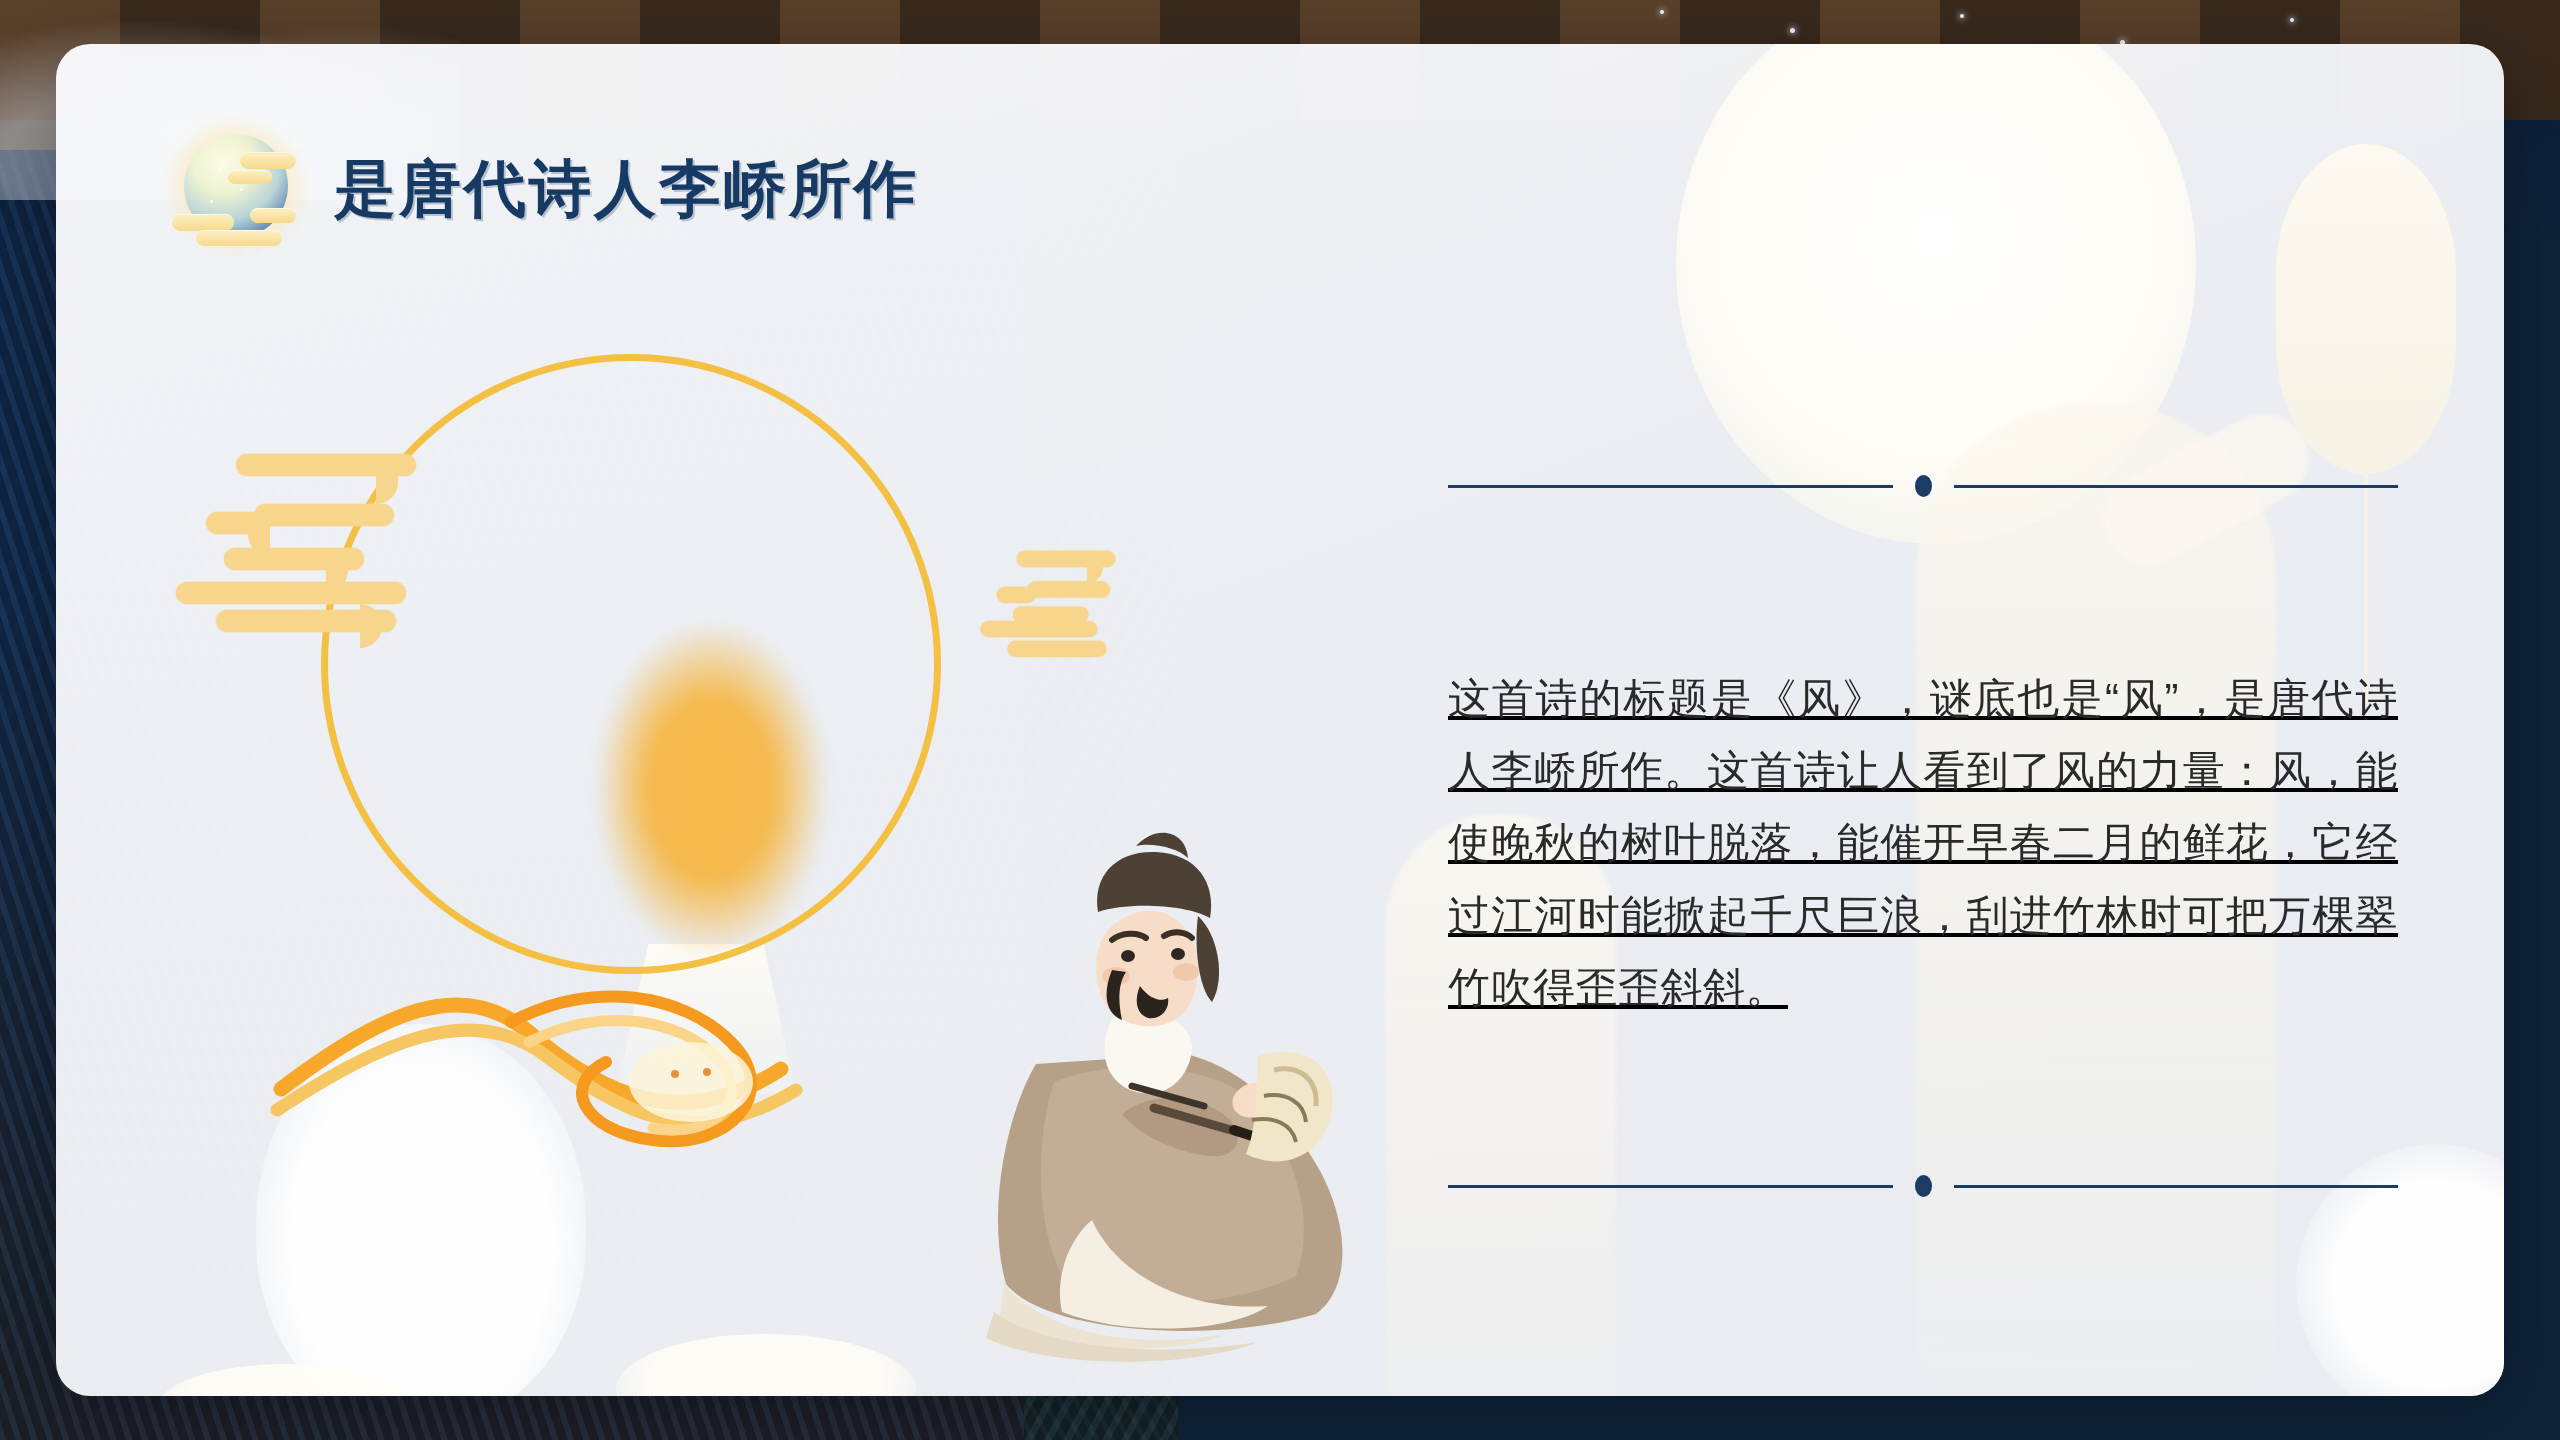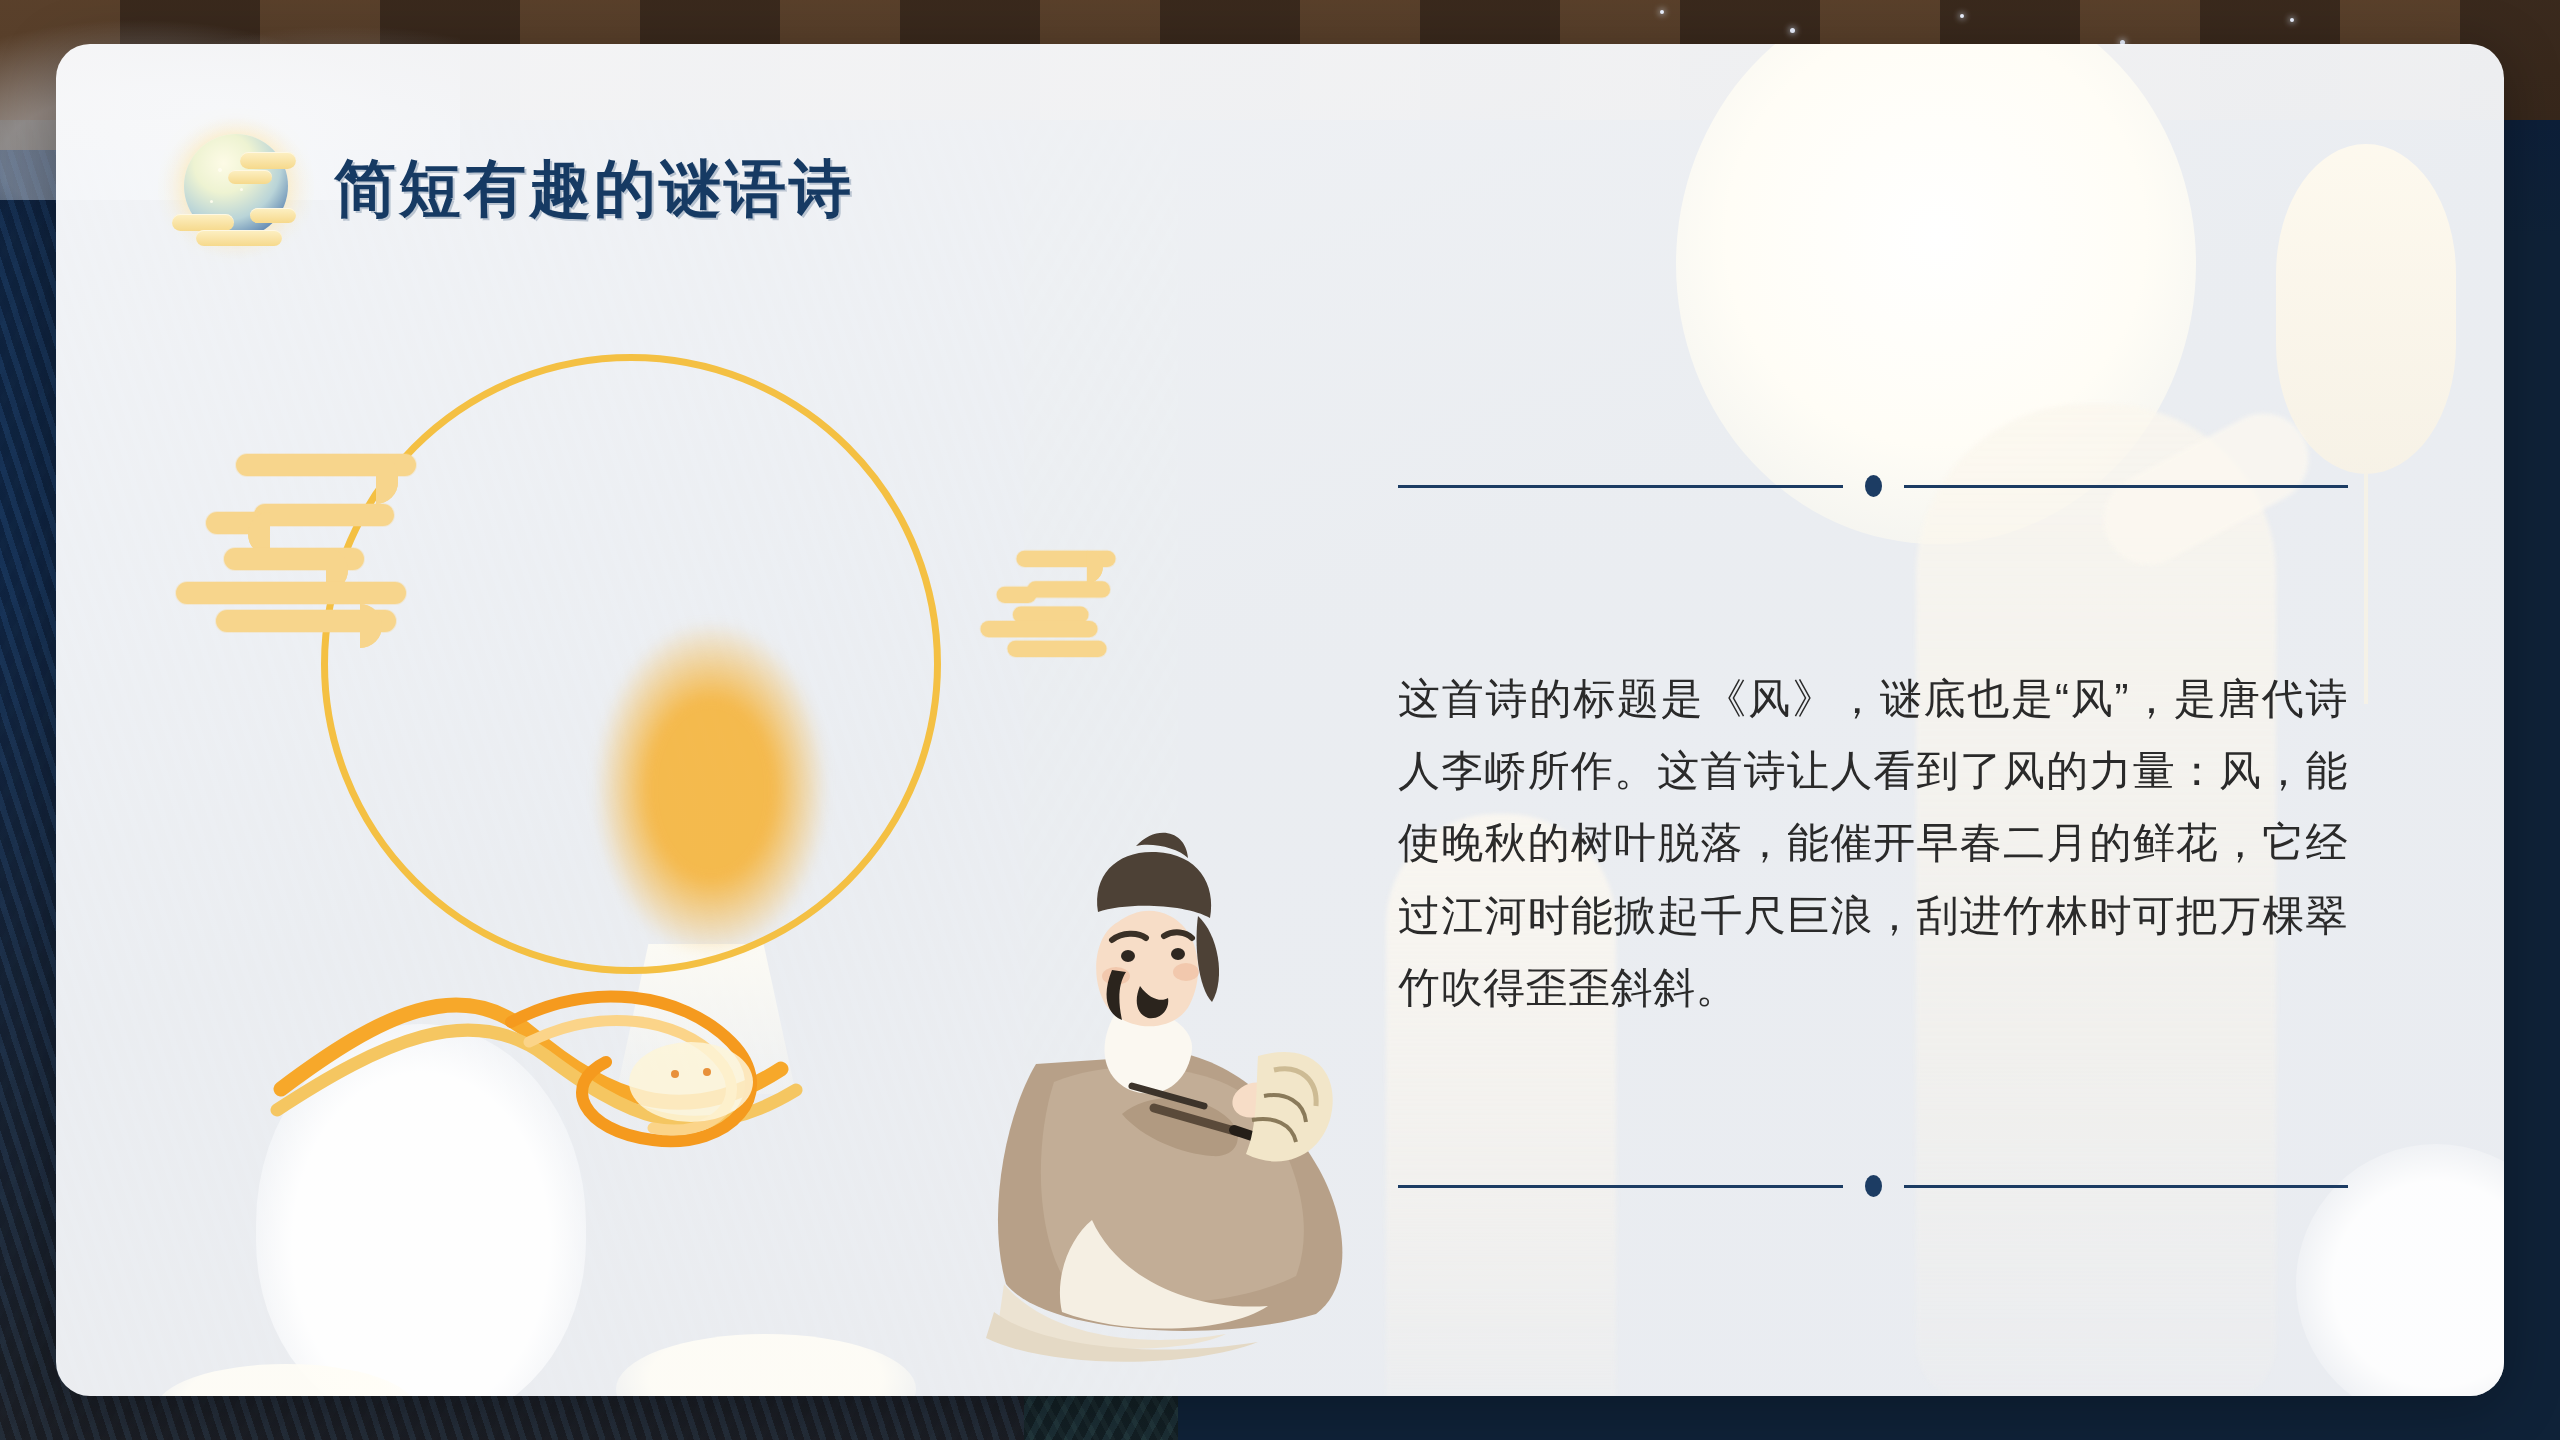--- a/index.html
+++ b/index.html
@@ -200,21 +200,21 @@
     position:absolute; left:385px; top:170px; width:420px;
     font-size:52px; line-height:1.62; color:#2b2b2b; letter-spacing:2px;
   }
   #poem div { white-space:nowrap; }
 
   
   #scholar { position:absolute; left:830px; top:770px; width:520px; height:560px; }
   #scholar svg { position:absolute; inset:0; }
 
   
-  #right-block { position:absolute; left:1342px; top:430px; width:950px; }
+  #right-block { position:absolute; left:1392px; top:430px; width:950px;text-decoration:underline; }
   .divider { position:relative; height:24px; display:flex; align-items:center; }
   .divider .ln { height:3px; background:#1c3c63; flex:1; }
   .divider .dot {
     width:17px; height:22px; border-radius:50%;
     background:#1c3c63; margin:0 22px;
   }
   #passage {
     margin-top:165px;
     font-size:42px; line-height:1.72; color:#2a2a2a;
     letter-spacing:.5px; text-align:justify;
@@ -260,21 +260,21 @@
         <div class="spark" style="left:52px;top:42px;width:4px;height:4px;"></div>
         <div class="spark" style="left:74px;top:62px;width:3px;height:3px;"></div>
         <div class="spark" style="left:44px;top:74px;width:3px;height:3px;"></div>
         <div class="spark" style="left:88px;top:48px;width:3px;height:3px;"></div>
         <div class="cld" style="left:74px;top:26px;width:56px;"></div>
         <div class="cld" style="left:62px;top:44px;width:44px;height:14px;"></div>
         <div class="cld" style="left:6px;top:88px;width:62px;"></div>
         <div class="cld" style="left:30px;top:104px;width:86px;height:16px;"></div>
         <div class="cld" style="left:84px;top:82px;width:46px;height:15px;"></div>
       </div>
-      <div id="title">简短有趣的谜语诗</div>
+      <div id="title">是唐代诗人李峤所作</div>
     </div>
 
     <div id="left-block">
 
       <div class="ring-glow"></div>
       <div class="gold-ring"></div>
 
       <div class="cloud-motif big">
         <div class="bar" style="left:60px; top:0px;  width:180px;"></div>
         <div class="hook" style="left:200px; top:0px;  width:22px; height:50px;"></div>

